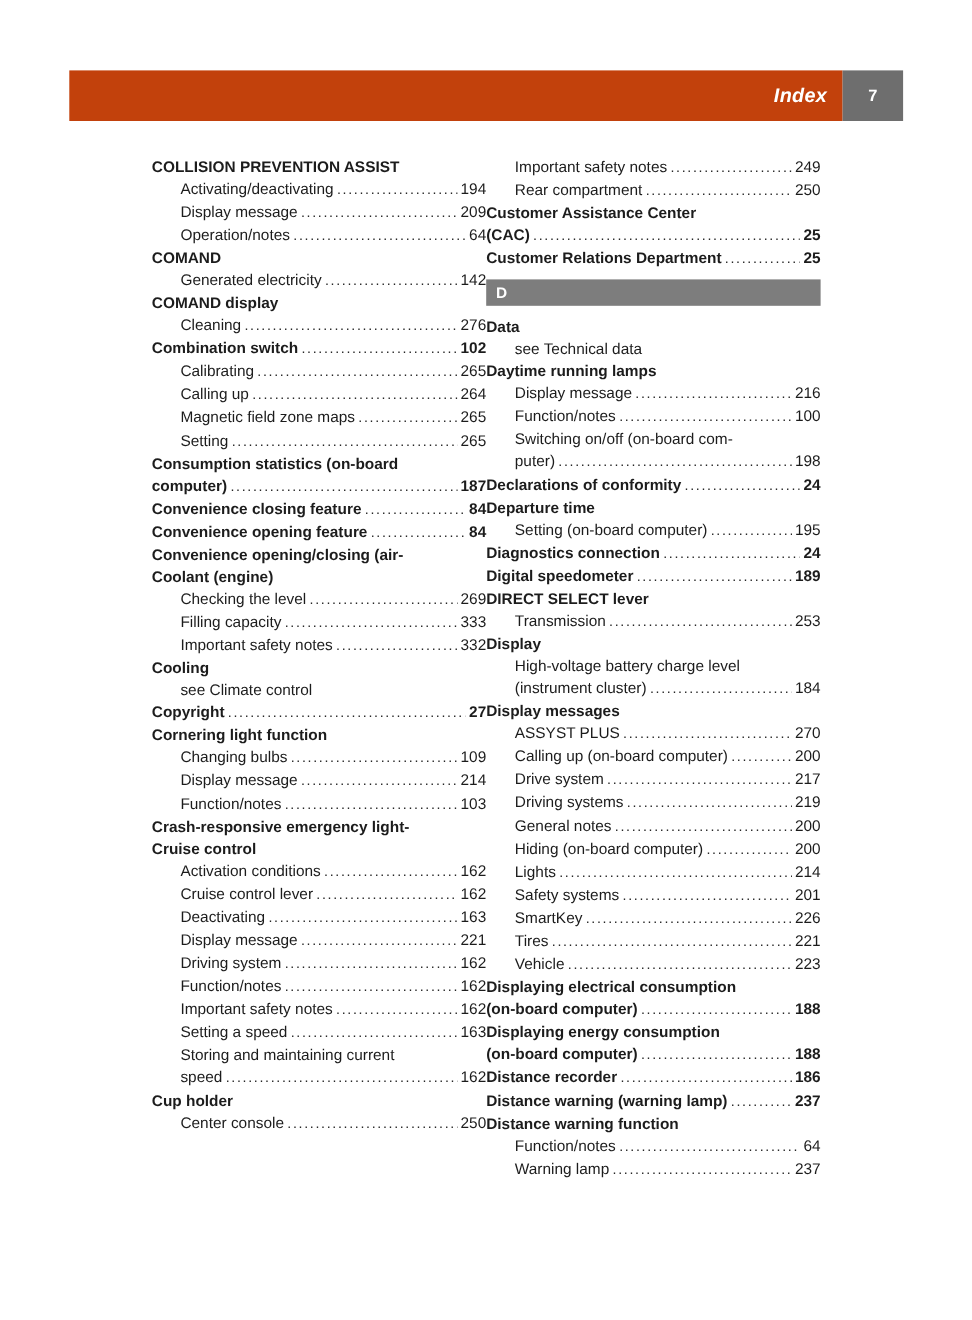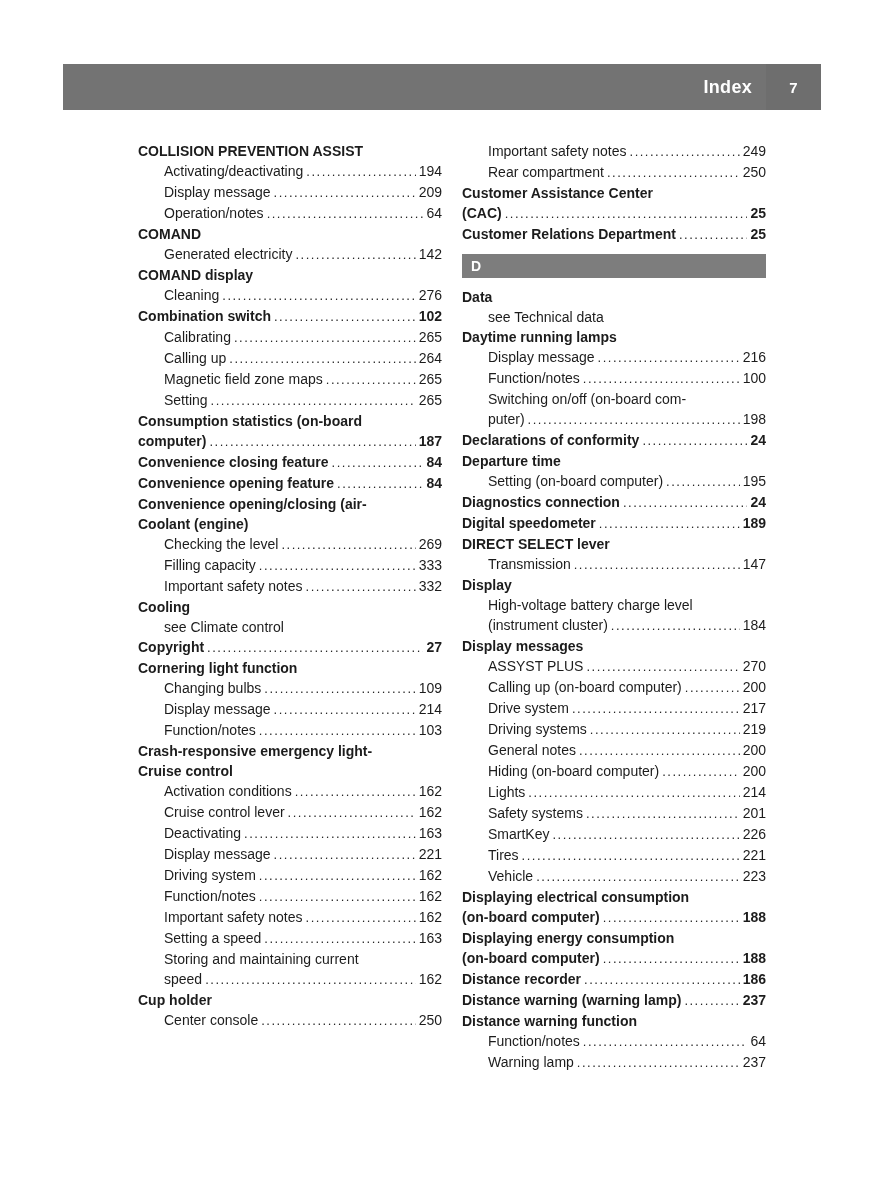--- a/index.html
+++ b/index.html
@@ -21,21 +21,21 @@
     padding-right: 14px;
   }
   .header-title { color: #ffffff; font-weight: bold; font-size: 18px; letter-spacing: 0.3px; }
   .header-pagebox {
     width: 55px; background: #6e6e6e;
     display: flex; align-items: center; justify-content: center;
   }
   .header-pagebox span { color: #ffffff; font-weight: bold; font-size: 15px; }
 
   
-  .content { position: absolute; left: 138px; top: 141px; width: 628px; display: flex; gap: 20px; }
+  .content { position: absolute; left: 138px; top: 141px; width: 628px; display: flex; }
   .column { width: 304px; }
 
   .row { display: flex; align-items: baseline; font-size: 14px; line-height: 20px; }
   .row.bold { font-weight: bold; }
   .row.indent { padding-left: 26px; text-align: center; }
   .txt { white-space: nowrap; }
   .leader { flex: 1; overflow: hidden; white-space: nowrap; margin: 0 3px; min-width: 8px; }
   .leader::after {
     content: "................................................................................";
     letter-spacing: 1.5px; font-weight: normal; color: #262626; font-size: 13px;
@@ -48,21 +48,21 @@
     height: 24px; line-height: 24px;
     padding-left: 9px;
     margin: 9px 0 9px 0;
   }
 </style>
 </head>
 <body>
 
 <div class="page">
   <div class="header">
-    <div class="header-band" style="background: #737373;">
+    <div class="header-band" style="background: #c2410c; font-style: italic;">
       <span class="header-title">Index</span>
     </div>
     <div class="header-pagebox" style="background: rgb(110, 110, 110);">
       <span>7</span>
     </div>
   </div>
 
   <div class="content">
     <div class="column" id="col-left">
         <div class="row bold">
@@ -329,21 +329,21 @@
           <span class="txt">Digital speedometer</span>
           <span class="leader"></span>
           <span class="pg">189</span>
         </div>
         <div class="row bold">
           <span class="txt">DIRECT SELECT lever</span>
         </div>
         <div class="row indent">
           <span class="txt">Transmission</span>
           <span class="leader"></span>
-          <span class="pg">147</span>
+          <span class="pg">253</span>
         </div>
         <div class="row bold">
           <span class="txt">Display</span>
         </div>
         <div class="row indent">
           <span class="txt">High-voltage battery charge level</span>
         </div>
         <div class="row indent">
           <span class="txt">(instrument cluster)</span>
           <span class="leader"></span>

